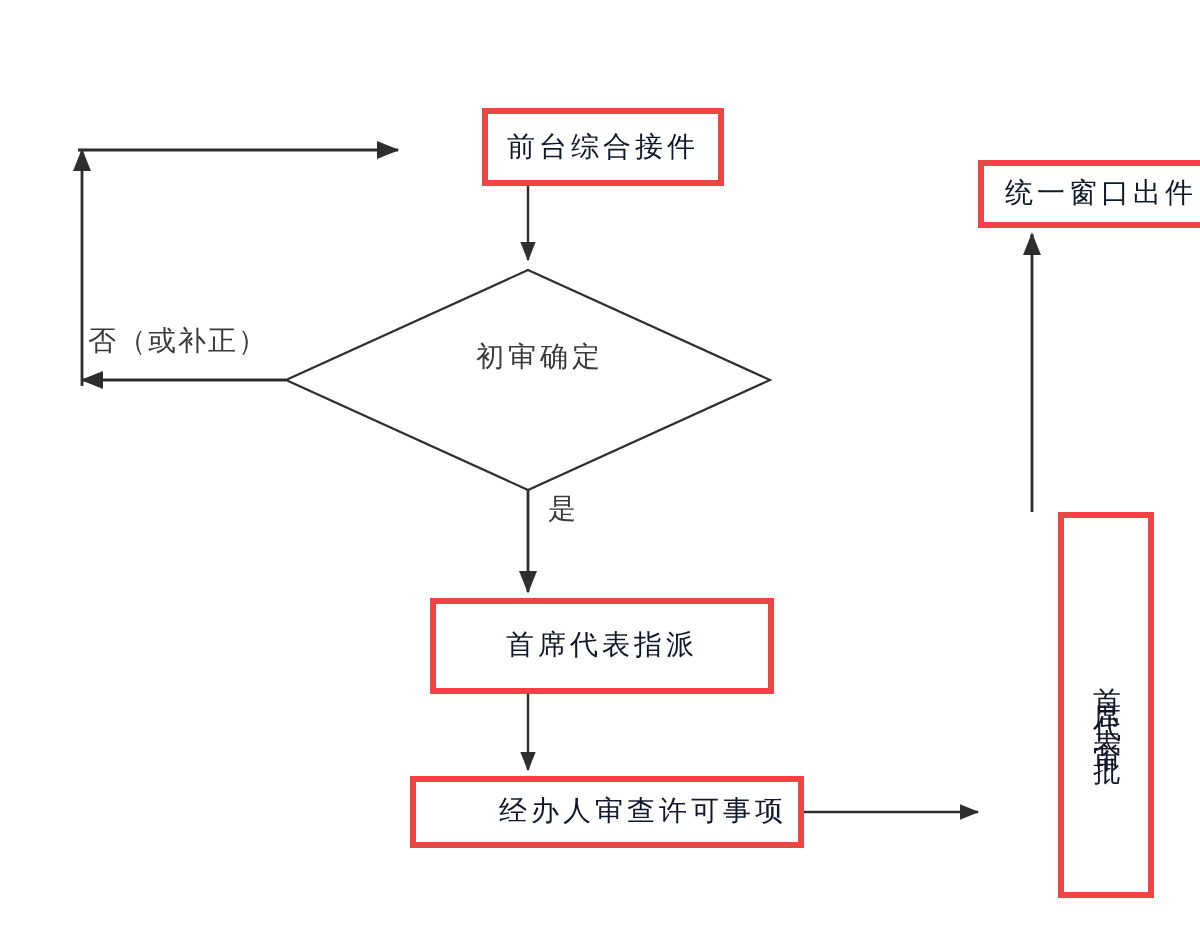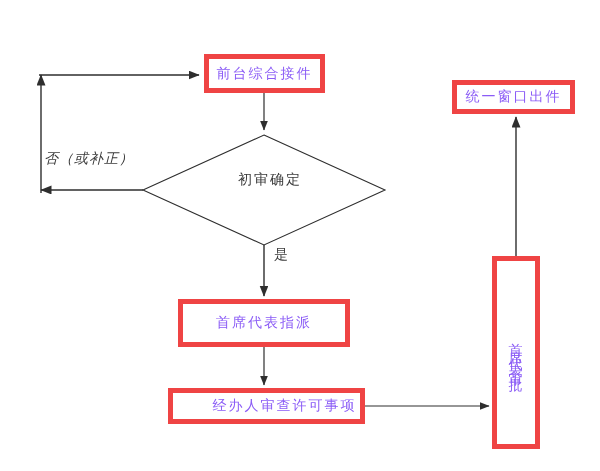--- a/index.html
+++ b/index.html
@@ -29,26 +29,27 @@
     top: 8px;
     font-size: 21px;
     line-height: 28px;
     letter-spacing: 1px;
     color: #303030;
     white-space: nowrap;
   }
   .node {
     position: absolute;
     box-sizing: border-box;
-    border: 5px solid #ef4444;
+    border: 3px solid #ef4444;
     background: #ffffff;
     display: flex;
     align-items: center;
     justify-content: center;
-    color: #8b5cf6;
+    color: #0f172a;
+    margin-left: 37px;
   }
   .node-label {
     font-size: 14px;
     letter-spacing: 2px;
     white-space: nowrap;
   }
   #node-reception {
     left: 204px;
     top: 54px;
     width: 121px;
@@ -103,22 +104,21 @@
   }
   .edge-label {
     position: absolute;
     font-size: 14px;
     letter-spacing: 1px;
     color: #3a3a3a;
     white-space: nowrap;
   }
   #label-no {
     left: 44px;
-    top: 150px;
-    font-style: italic;
+    top: 162px;
   }
   #label-yes {
     left: 274px;
     top: 246px;
   }
 </style>
 </head>
 <body>
 
 <div id="page">

